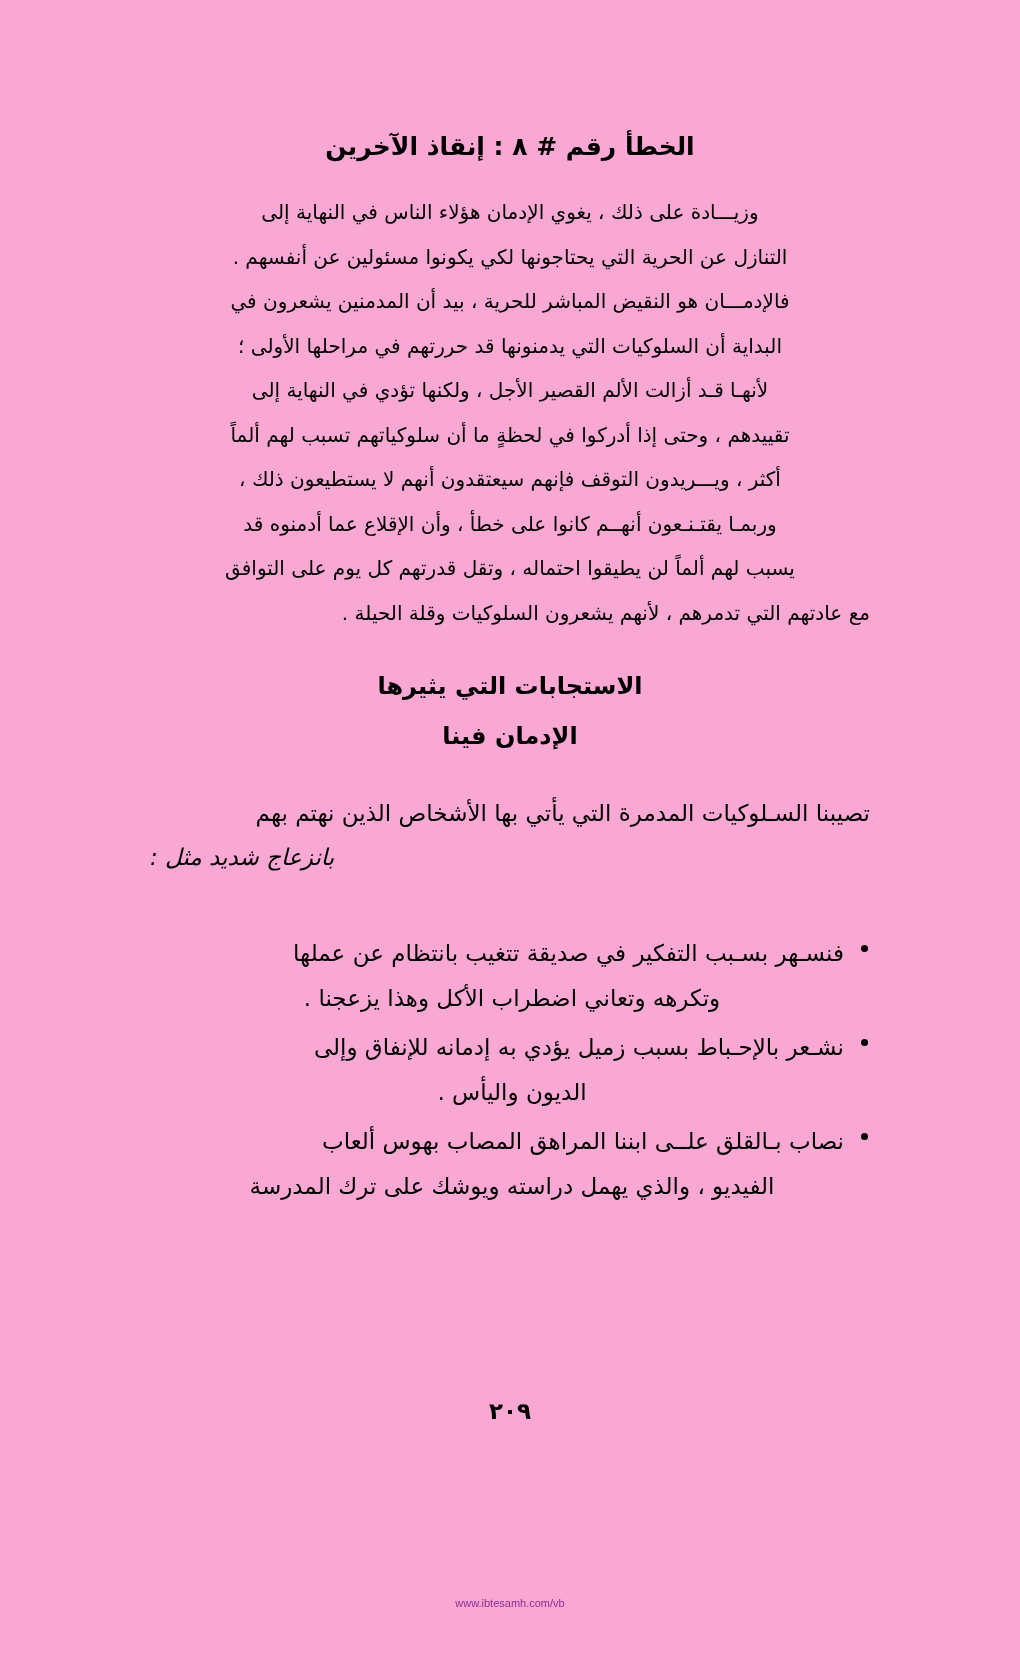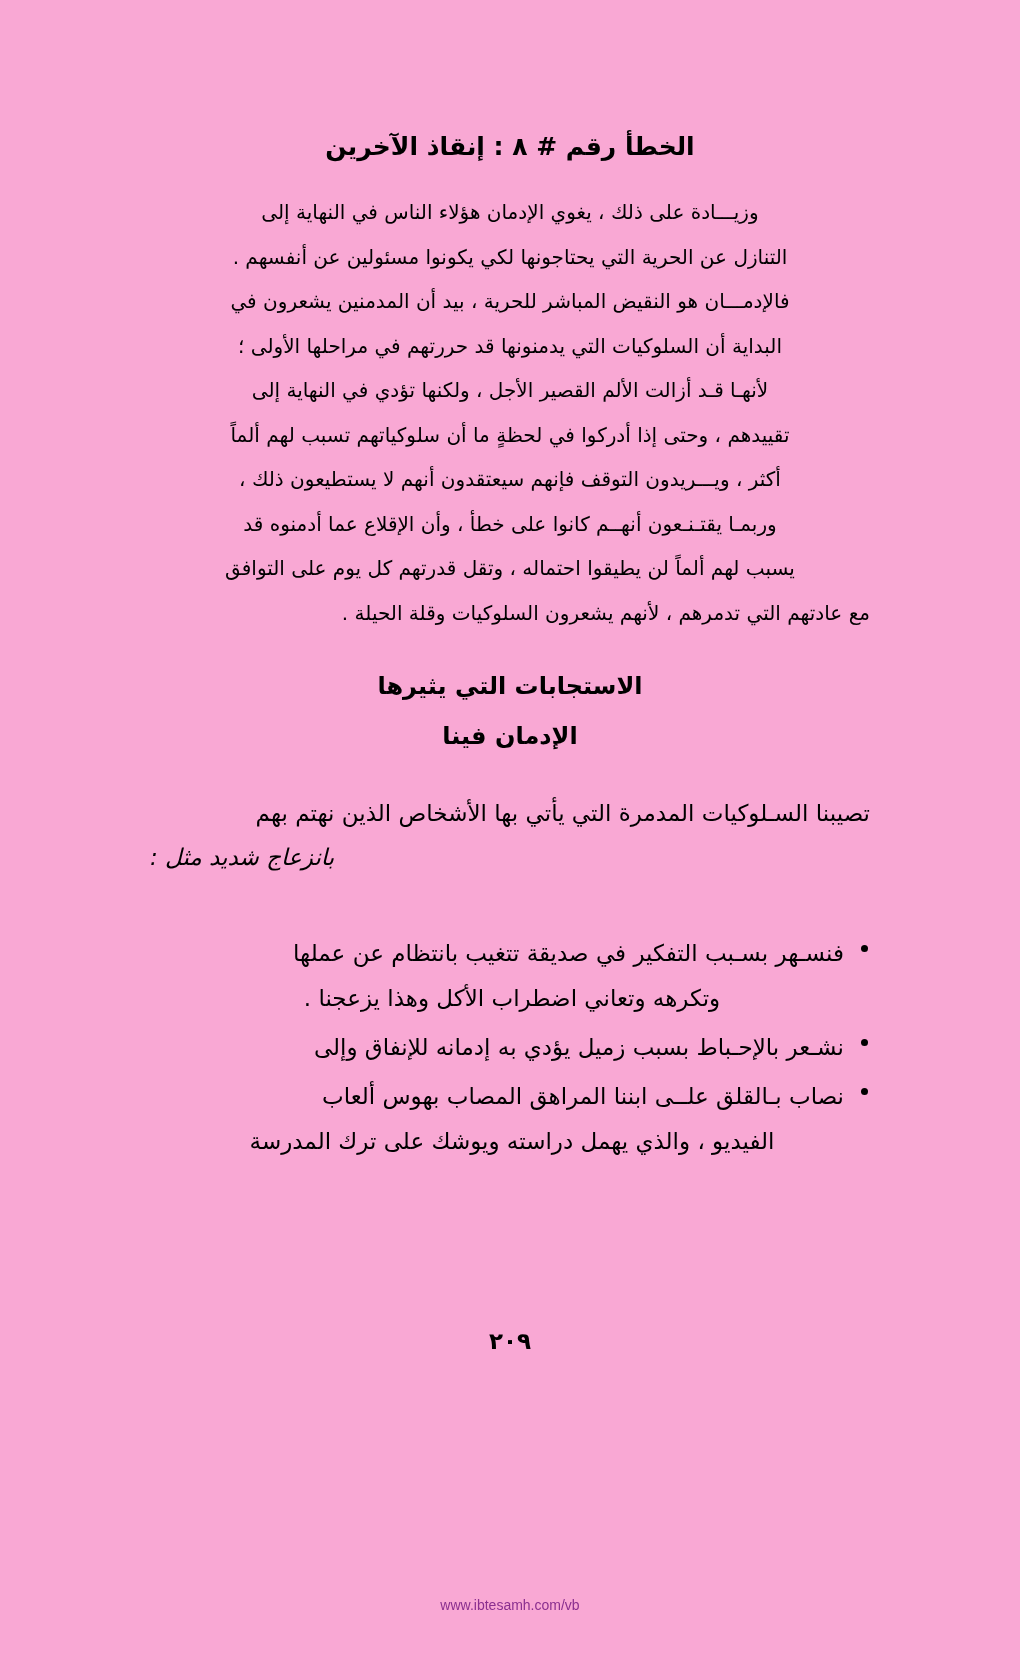--- a/index.html
+++ b/index.html
@@ -139,36 +139,36 @@
     display: block;
     text-align: center;
     padding-left: 30px;
   }
 
   
   .page-number {
     position: absolute;
     left: 0;
     right: 0;
-    top: 1328px;
+    top: 1398px;
     text-align: center;
     font-size: 23px;
     font-weight: bold;
     direction: rtl;
     unicode-bidi: isolate;
   }
 
   
   .footer-watermark {
     position: absolute;
     left: 0;
     right: 0;
     top: 1597px;
     text-align: center;
-    font-size: 14px;
+    font-size: 11px;
     color: #8B2F8F;
     direction: ltr;
     unicode-bidi: isolate;
     font-family: "Liberation Sans", sans-serif;
   }
 </style>
 </head>
 <body>
 
 <div class="page">
@@ -226,20 +226,21 @@
             <span>فنسـهر بسـبب التفكير في صديقة تتغيب بانتظام عن عملها</span>
           </div>
         <div class="bullet-line tail">وتكرهه وتعاني اضطراب الأكل وهذا يزعجنا .</div>
       </li>
 
       <li class="bullet-item">
         <span class="bullet-marker"></span>
         <div class="bullet-line">
             <span>نشـعر بالإحـباط بسبب زميل يؤدي به إدمانه للإنفاق وإلى</span>
           </div>
+        <div class="bullet-line tail">الديون واليأس .</div>
       </li>
 
       <li class="bullet-item">
         <span class="bullet-marker"></span>
         <div class="bullet-line">
             <span>نصاب بـالقلق علــى ابننا المراهق المصاب بهوس ألعاب</span>
           </div>
         <div class="bullet-line tail">الفيديو ، والذي يهمل دراسته ويوشك على ترك المدرسة</div>
       </li>
 

